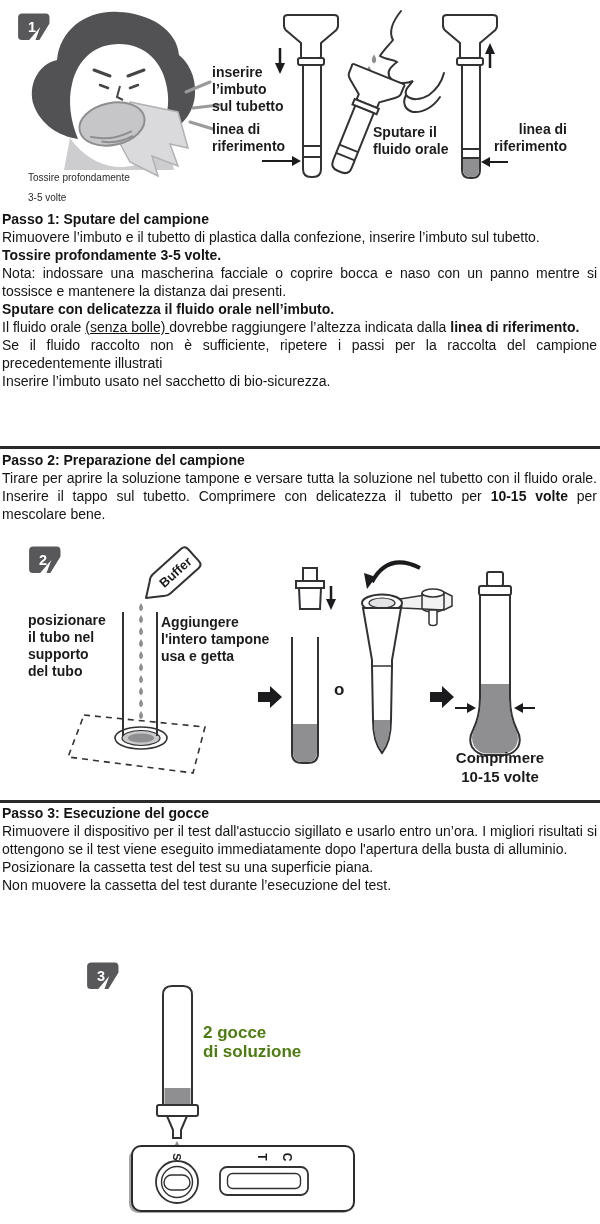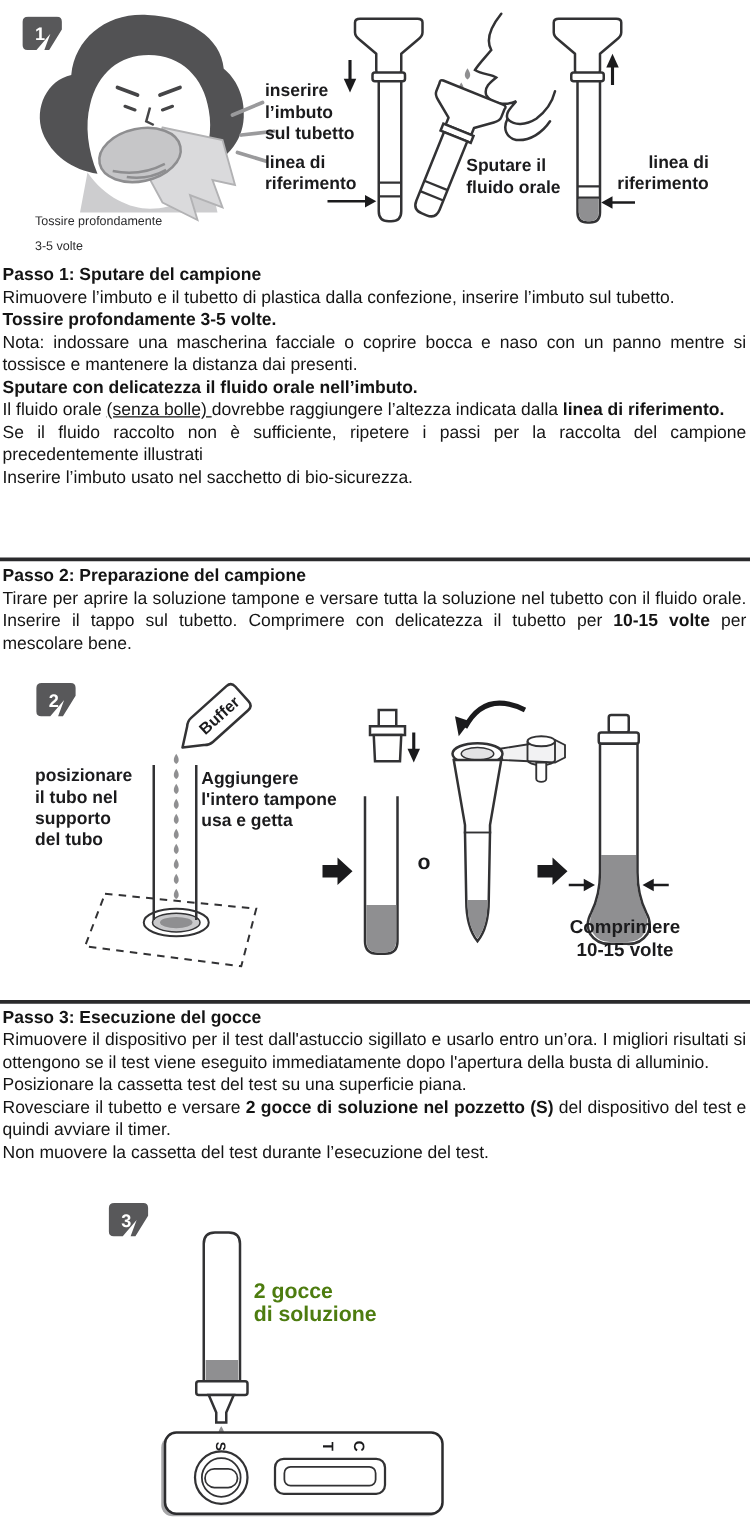--- a/index.html
+++ b/index.html
@@ -14,21 +14,21 @@
   .hr{position:absolute;left:0;width:600px;height:2.5px;background:#2a2a2c;}
   .ill-label{position:absolute;font-weight:bold;font-size:14px;line-height:17px;
              white-space:pre-line;color:#1b1b1d;}
   .caption{position:absolute;font-size:10px;line-height:20px;
            white-space:pre-line;color:#2b2b2d;}
   .badge{position:absolute;}
   svg text{font-family:"Liberation Sans",sans-serif;}
   .or-label{position:absolute;font-weight:bold;font-size:17px;color:#1b1b1d;}
   .big-label{position:absolute;font-weight:bold;font-size:17px;line-height:19px;
              white-space:pre-line;color:#4d7c0f;}
-  .center{text-align:center;}
+  .center{text-align:center;margin-top:16px;}
 </style>
 </head>
 <body>
 
 <div class="page">
 
   <section style="top:0;height:208px">
     <svg width="600" height="208" viewBox="0 0 600 208">
       <defs>
         <path id="drop" d="M0,-5 C2.6,-1.2 2.6,1.6 0,3.2 C-2.6,1.6 -2.6,-1.2 0,-5 Z"></path>
@@ -214,21 +214,20 @@
     <div class="ill-label center" style="left:437px;top:192px;width:126px;font-size:15px;line-height:19px">Comprimere
 10-15 volte</div>
   </section>
 
   <div class="hr" style="top:800px"></div>
 
   <div class="textblock" style="top:804px">
     <p style="font-weight:bold">Passo 3: Esecuzione del gocce</p>
     <p class="just">Rimuovere il dispositivo per il test dall'astuccio sigillato e usarlo entro un’ora. I migliori risultati si ottengono se il test viene eseguito immediatamente dopo l'apertura della busta di alluminio.</p>
     <p>Posizionare la cassetta test del test su una superficie piana.</p>
-    <p class="just"><span>Rovesciare il tubetto e versare </span><b>2 gocce di soluzione nel pozzetto (S)</b><span> del dispositivo del test e quindi avviare il timer.</span></p>
     <p>Non muovere la cassetta del test durante l’esecuzione del test.</p>
   </div>
 
   <section style="top:955px;height:269px">
     <svg width="600" height="269" viewBox="0 0 600 269">
       <defs>
         <path id="drop3" d="M0,-5 C2.6,-1.2 2.6,1.6 0,3.2 C-2.6,1.6 -2.6,-1.2 0,-5 Z"></path>
       </defs>
 
       <g>

